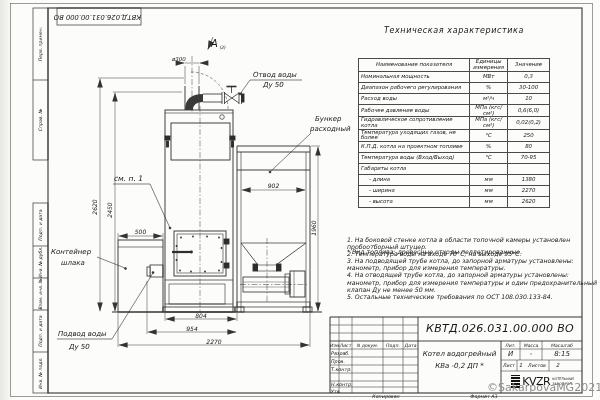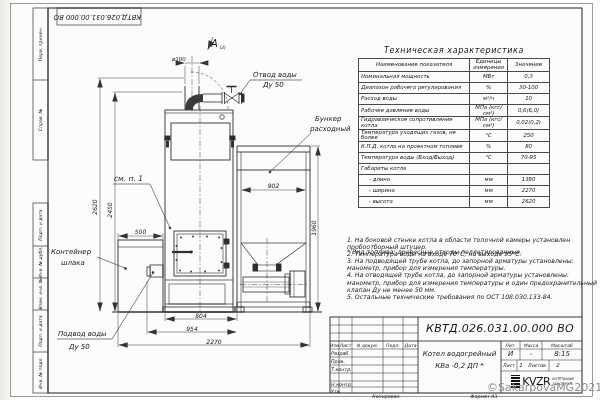--- a/index.html
+++ b/index.html
@@ -9,21 +9,21 @@
   body::before { content:''; position:absolute; left:0; top:0; width:13px; height:100%;
                  background:linear-gradient(90deg,#e7e7e3,#fcfcfa); z-index:0; }
   svg.layer { position:absolute; left:0; top:0; z-index:1; }
   .t { position:absolute; font-style:italic; white-space:nowrap; z-index:2; color:#161616; }
   
   .corner { left:57px; top:8px; width:84px; height:17px; line-height:17px;
             font-size:6.8px; text-align:center; transform:rotate(180deg); }
   .vstamp { height:8px; line-height:8px; font-size:4.6px; text-align:center;
             transform:rotate(-90deg); }
   
-  .tech-title { left:358px; top:46px; width:192px; font-size:8px; letter-spacing:.6px; text-align:center; }
+  .tech-title { left:358px; top:26px; width:192px; font-size:8px; letter-spacing:.6px; text-align:center; }
   table.tech { position:absolute; left:358px; top:58px; width:192px; z-index:2;
                border-collapse:collapse; font-style:italic; font-size:5.4px; }
   table.tech th, table.tech td { border:0.6px solid #4a4a4a; font-weight:normal;
                height:11px; padding:0 2px; line-height:1.05; overflow:hidden; }
   table.tech thead th { height:13px; text-align:center; }
   table.tech td.c0 { text-align:left; }
   table.tech td.c1, table.tech td.c2 { text-align:center; }
   table.tech tr.sub td.c0 { padding-left:10px; }
   
   .notes { position:absolute; left:347px; top:236px; width:233px; z-index:2;

